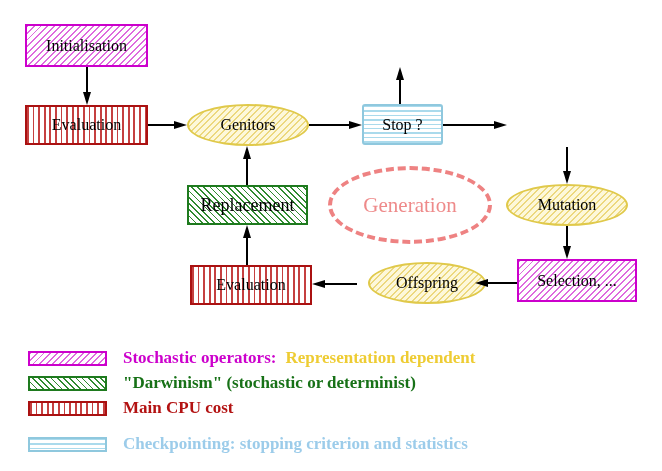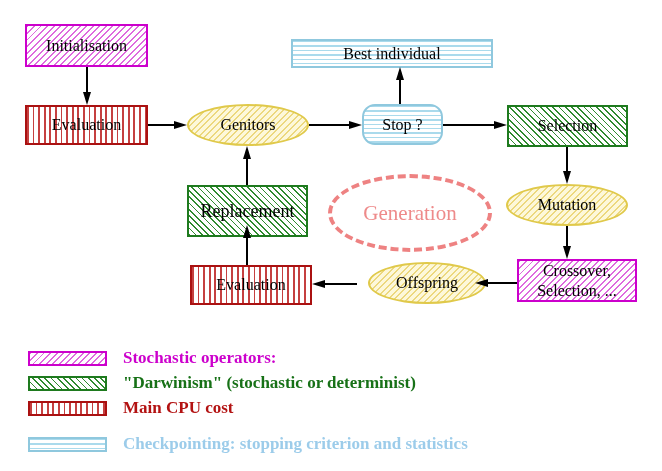--- a/index.html
+++ b/index.html
@@ -25,21 +25,21 @@
     background:repeating-linear-gradient(90deg,#c54040 0 1.8px,rgba(255,255,255,0) 1.8px 5.6px),#fff;
   }
   .cyan-horiz{
     border:2px solid #8fc8de;
     background:repeating-linear-gradient(180deg,#aadaec 0 1.4px,rgba(255,255,255,0) 1.4px 4.4px),#fff;
   }
   .yellow-ellipse{
     border:2px solid #e0c94a;border-radius:50%;
     background:repeating-linear-gradient(135deg,#ecd87e 0 1.5px,#fdf8da 1.5px 4.6px);
   }
-  .rounded{border-radius:13px;}
+  .rounded{border-radius:3px;}
   .gen-ellipse{
     position:absolute;border:4px dashed #ee8282;border-radius:50%;
     display:flex;align-items:center;justify-content:center;
     color:#ee8a8a;font-size:21px;box-sizing:border-box;
   }
   .two-line{flex-direction:column;font-size:16px;line-height:1.25;}
   
   .shaft{position:absolute;background:#000;}
   .ahead{position:absolute;width:0;height:0;}
   .ahead.up{border-left:4px solid transparent;border-right:4px solid transparent;border-bottom:13px solid #000;}
@@ -67,54 +67,47 @@
   </div>
 
   <div class="node red-vert" style="left:25px;top:105px;width:123px;height:40px;">
     <span>Evaluation</span>
   </div>
 
   <div class="node yellow-ellipse" style="left:187px;top:104px;width:122px;height:42px;">
     <span>Genitors</span>
   </div>
 
-  <div class="node cyan-horiz" style="left:291px;top:39px;width:202px;height:29px;">
-    <span>Best individual</span>
-  </div>
 
   <div class="node cyan-horiz rounded" style="left:362px;top:104px;width:81px;height:41px;">
     <span>Stop ?</span>
   </div>
 
-  <div class="node green-hatch" style="left:507px;top:105px;width:121px;height:42px;">
-    <span>Selection</span>
-  </div>
 
   <div class="node yellow-ellipse" style="left:506px;top:184px;width:122px;height:42px;">
     <span>Mutation</span>
   </div>
 
   <div class="node magenta-hatch two-line" style="left:517px;top:259px;width:120px;height:43px;">
-    <span>Crossover,</span>
     <span>Selection, ...</span>
   </div>
 
   <div class="node yellow-ellipse" style="left:368px;top:262px;width:118px;height:42px;">
     <span>Offspring</span>
   </div>
 
   <div class="node red-vert" style="left:190px;top:265px;width:122px;height:40px;">
     <span>Evaluation</span>
   </div>
 
-  <div class="node green-hatch" style="left:187px;top:185px;width:121px;height:52px;font-size:18px;">
+  <div class="node green-hatch" style="left:187px;top:185px;width:121px;height:40px;font-size:18px;">
     <span>Replacement</span>
   </div>
 
-  <div class="gen-ellipse" style="left:328px;top:174px;width:164px;height:78px;">
+  <div class="gen-ellipse" style="left:328px;top:166px;width:164px;height:78px;">
     <span>Generation</span>
   </div>
 
   <div>
     <div class="shaft" style="left:86px;top:67px;width:2px;height:28px;"></div>
     <div class="ahead down" style="left:83px;top:92px;"></div>
   </div>
 
   <div>
     <div class="shaft" style="left:148px;top:124px;width:26px;height:2px;"></div>
@@ -162,20 +155,21 @@
   </div>
 
   <div>
     <div class="ahead up" style="left:243px;top:146px;"></div>
     <div class="shaft" style="left:246px;top:159px;width:2px;height:26px;"></div>
   </div>
 
   <div class="legend-row" style="top:348px;">
     <div class="swatch magenta-hatch"></div>
     <span class="legend-label c-magenta">Stochastic operators:</span>
+    <span class="legend-label c-gold" style="margin-left:9px;">Representation dependent</span>
   </div>
 
   <div class="legend-row" style="top:373px;">
     <div class="swatch green-hatch"></div>
     <span class="legend-label c-green">"Darwinism" (stochastic or determinist)</span>
   </div>
 
   <div class="legend-row" style="top:398px;text-align:center;">
     <div class="swatch red-vert"></div>
     <span class="legend-label c-darkred">Main CPU cost</span>

